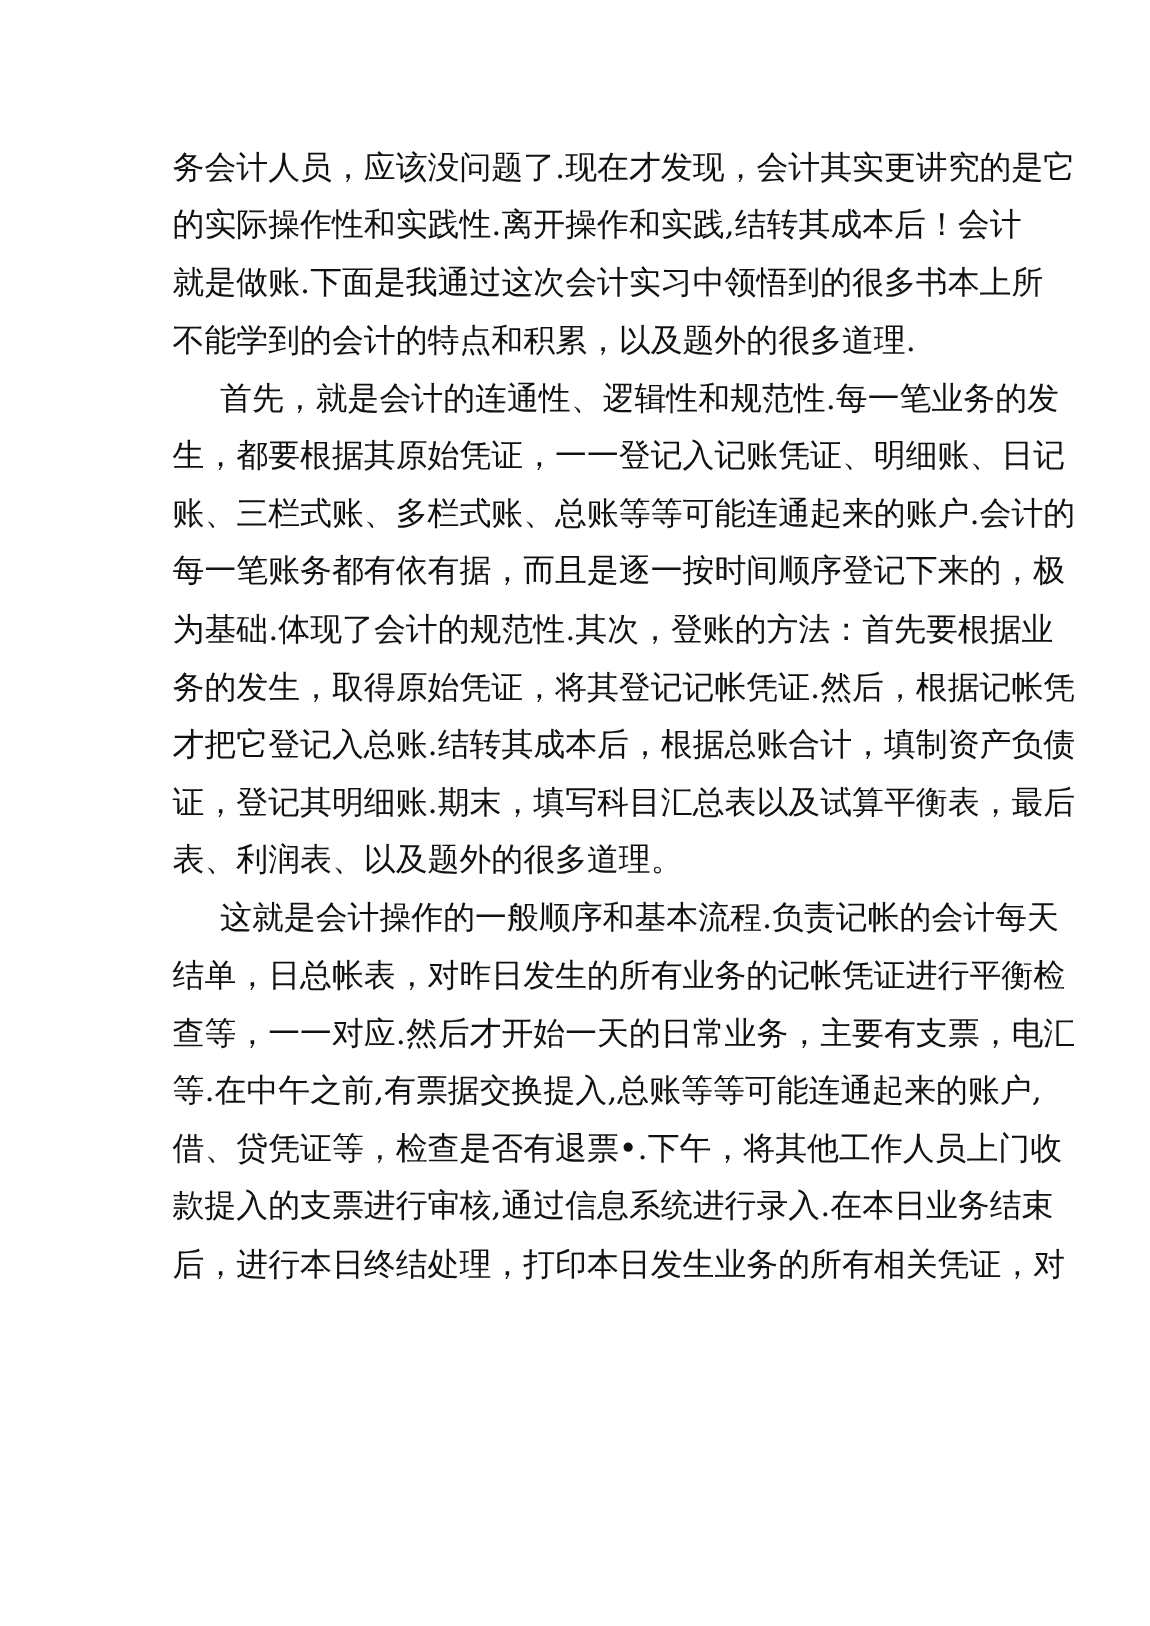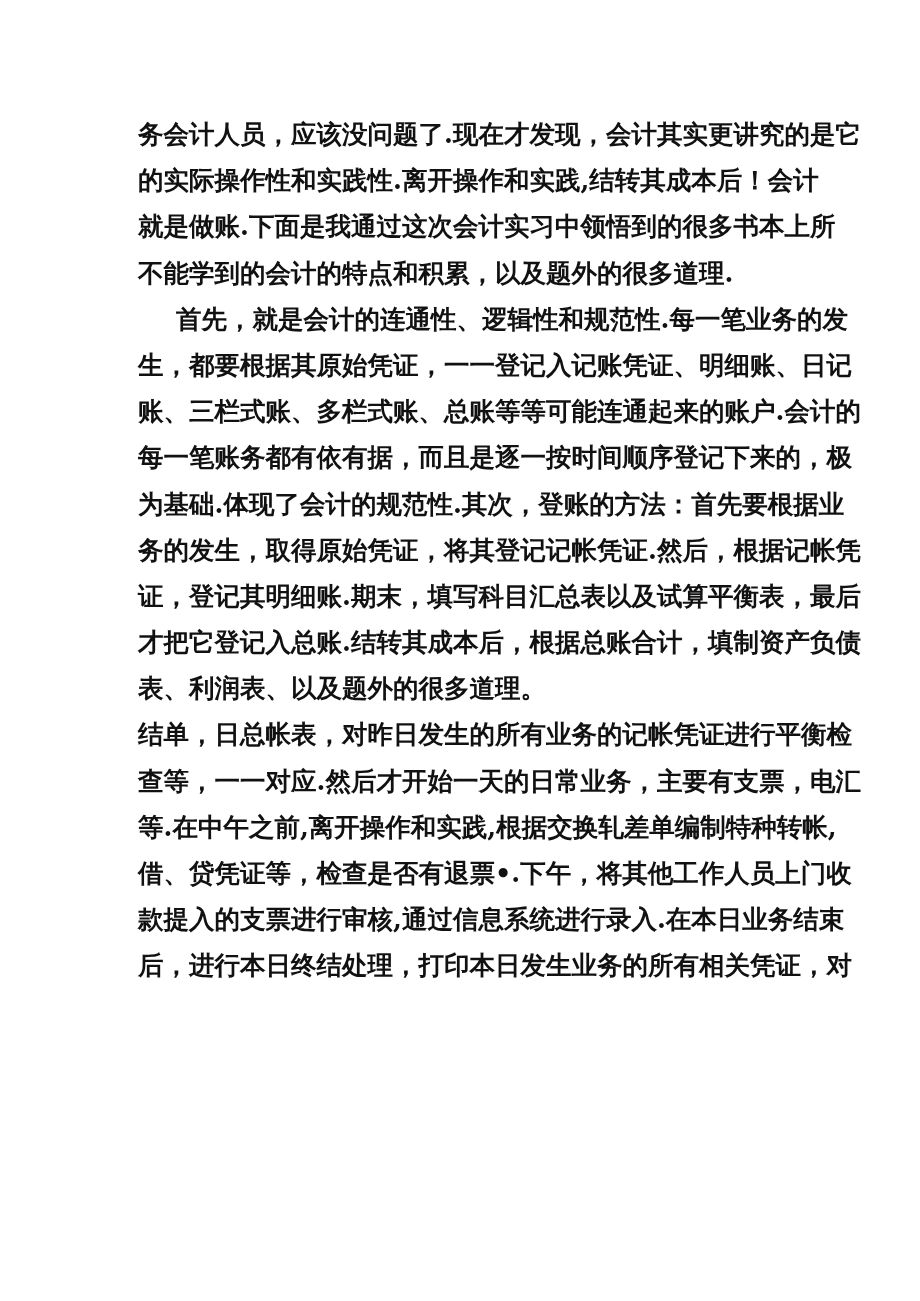--- a/index.html
+++ b/index.html
@@ -13,21 +13,20 @@
     font-size: 25.5px;
     line-height: 46.2px;
     color: #111111;
   }
   .line {
     display: block;
     white-space: nowrap;
     text-align: justify;
     text-align-last: justify;
     height: 46.2px;
-    font-weight: bold;
   }
   .line.last { text-align-last: left; }
   .line.indent { padding-left: 38px; }
 </style>
 </head>
 <body>
 
 <div class="page">
   <div>
     <span class="line">务会计人员，应该没问题了.现在才发现，会计其实更讲究的是它</span>
@@ -35,25 +34,26 @@
     <span class="line">就是做账.下面是我通过这次会计实习中领悟到的很多书本上所</span>
     <span class="line last">不能学到的会计的特点和积累，以及题外的很多道理.</span>
   </div>
   <div>
     <span class="line indent">首先，就是会计的连通性、逻辑性和规范性.每一笔业务的发</span>
     <span class="line">生，都要根据其原始凭证，一一登记入记账凭证、明细账、日记</span>
     <span class="line">账、三栏式账、多栏式账、总账等等可能连通起来的账户.会计的</span>
     <span class="line">每一笔账务都有依有据，而且是逐一按时间顺序登记下来的，极</span>
     <span class="line">为基础.体现了会计的规范性.其次，登账的方法：首先要根据业</span>
     <span class="line">务的发生，取得原始凭证，将其登记记帐凭证.然后，根据记帐凭</span>
+    <span class="line">才把它登记入总账.结转其成本后，根据总账合计，填制资产负债</span>
     <span class="line">证，登记其明细账.期末，填写科目汇总表以及试算平衡表，最后</span>
-    <span class="line">才把它登记入总账.结转其成本后，根据总账合计，填制资产负债</span>
     <span class="line last">表、利润表、以及题外的很多道理。</span>
   </div>
   <div>
+    <span class="line indent">这就是会计操作的一般顺序和基本流程.负责记帐的会计每天</span>
     <span class="line">结单，日总帐表，对昨日发生的所有业务的记帐凭证进行平衡检</span>
     <span class="line">查等，一一对应.然后才开始一天的日常业务，主要有支票，电汇</span>
-    <span class="line">等.在中午之前,离开操作和实践,根据交换轧差单编制特种转帐,</span>
+    <span class="line">等.在中午之前,有票据交换提入,总账等等可能连通起来的账户,</span>
     <span class="line">借、贷凭证等，检查是否有退票•.下午，将其他工作人员上门收</span>
     <span class="line">款提入的支票进行审核,通过信息系统进行录入.在本日业务结束</span>
     <span class="line">后，进行本日终结处理，打印本日发生业务的所有相关凭证，对</span>
   </div>
 </div>
 
 </body></html>

